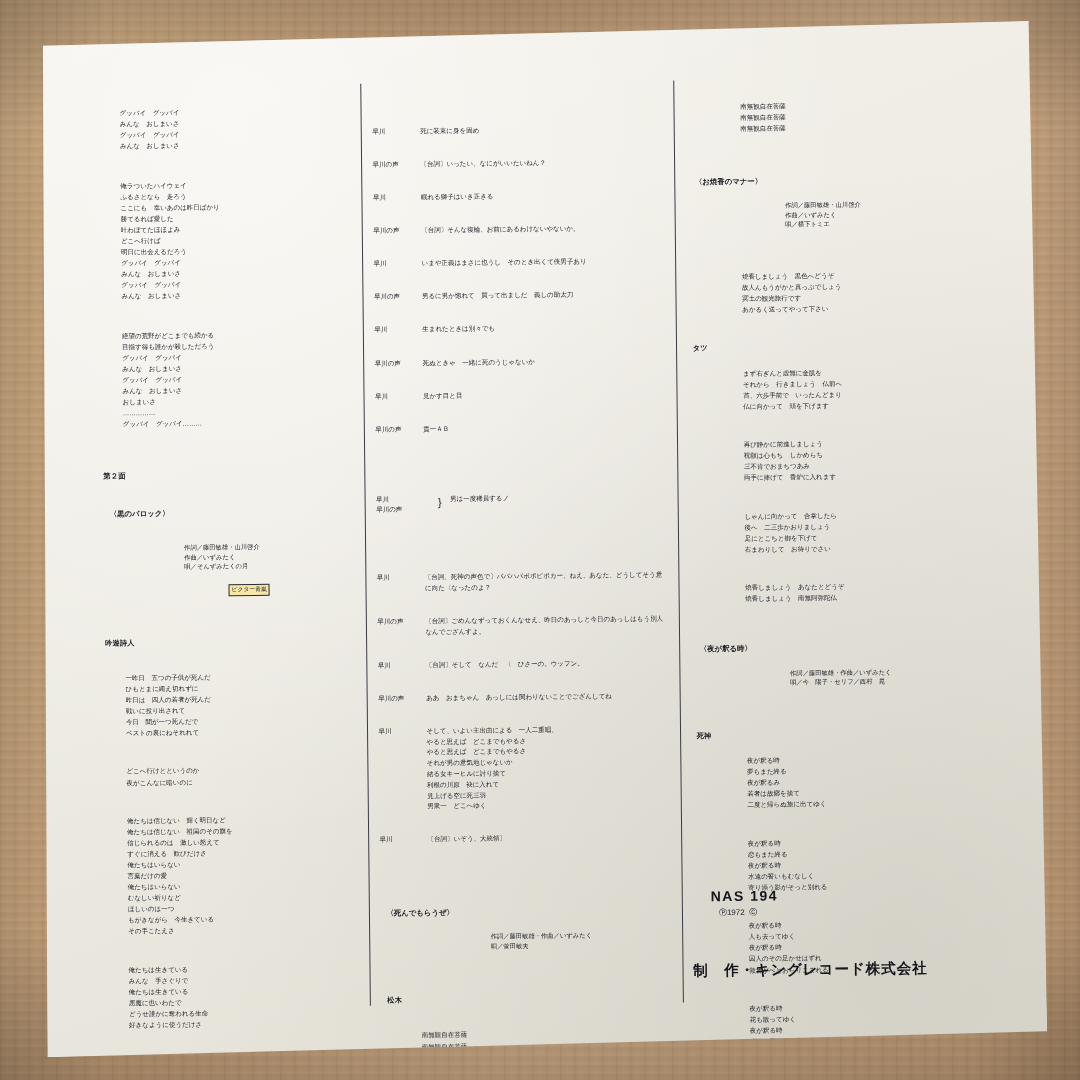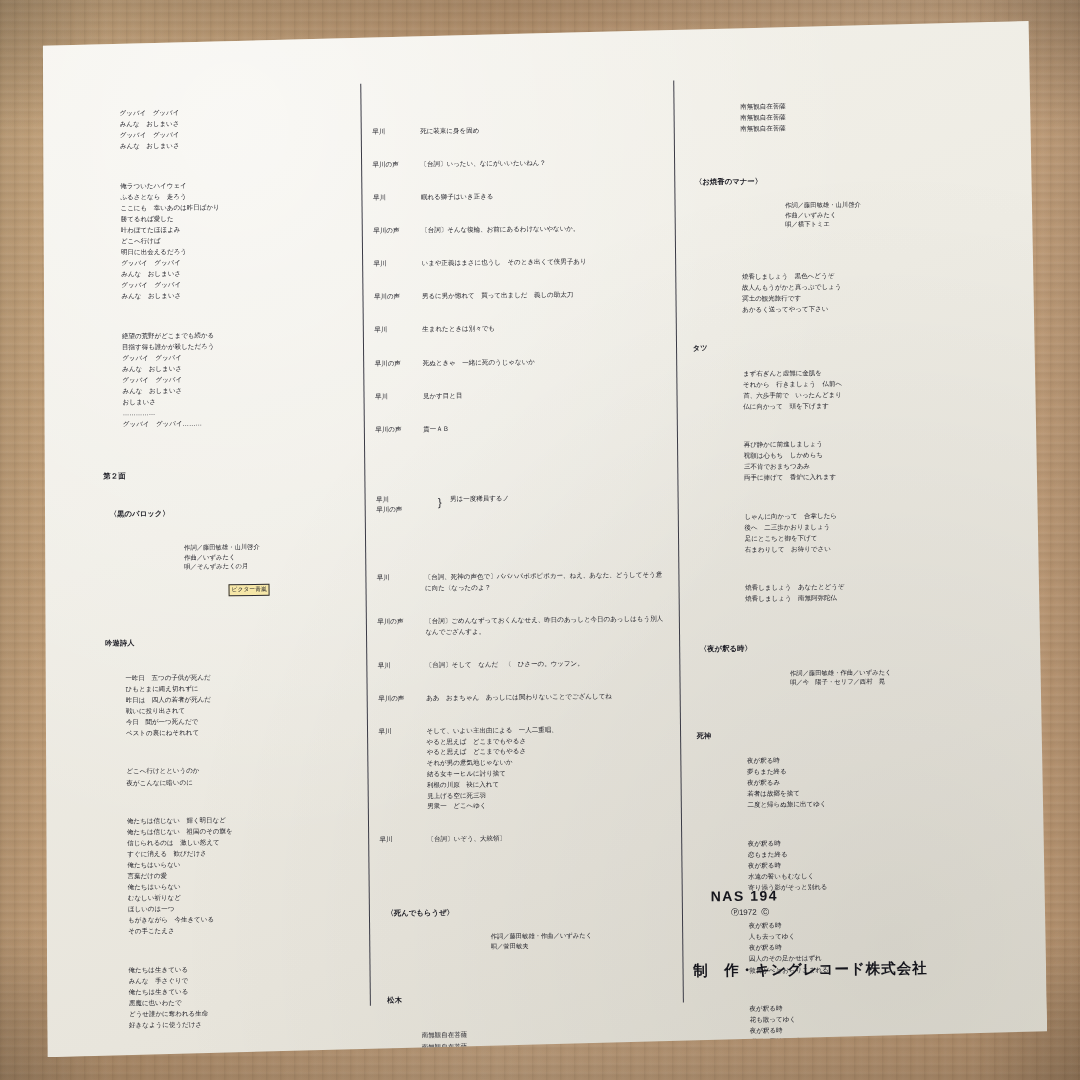--- a/index.html
+++ b/index.html
@@ -74,21 +74,21 @@
     display:inline-block;border:1px solid #2a2a33;padding:0 2px;font-size:5.8px;
     background:#f6e7a8;
   }
   .brace{position:relative;padding-left:26px;}
   .brace:before{content:"}";position:absolute;left:14px;top:-1px;font-size:11px;}
   .footer{
     position:absolute;left:10px;bottom:-2px;width:95%;
   }
   .nas{font-size:14px;letter-spacing:1.5px;font-weight:bold;color:#15151c;}
   .maker{font-size:14.5px;letter-spacing:1px;font-weight:bold;color:#15151c;margin-top:5px;}
-  .yr{font-size:8px;display:inline-block;margin-left:20px;vertical-align:3px;}
+  .yr{font-size:8px;display:inline-block;margin-left:8px;vertical-align:3px;}
 </style>
 </head>
 <body>
 
 <div id="wood"></div>
 
 <div id="sleeve">
   <div id="paper-inner"></div>
 
   <div id="frame">

